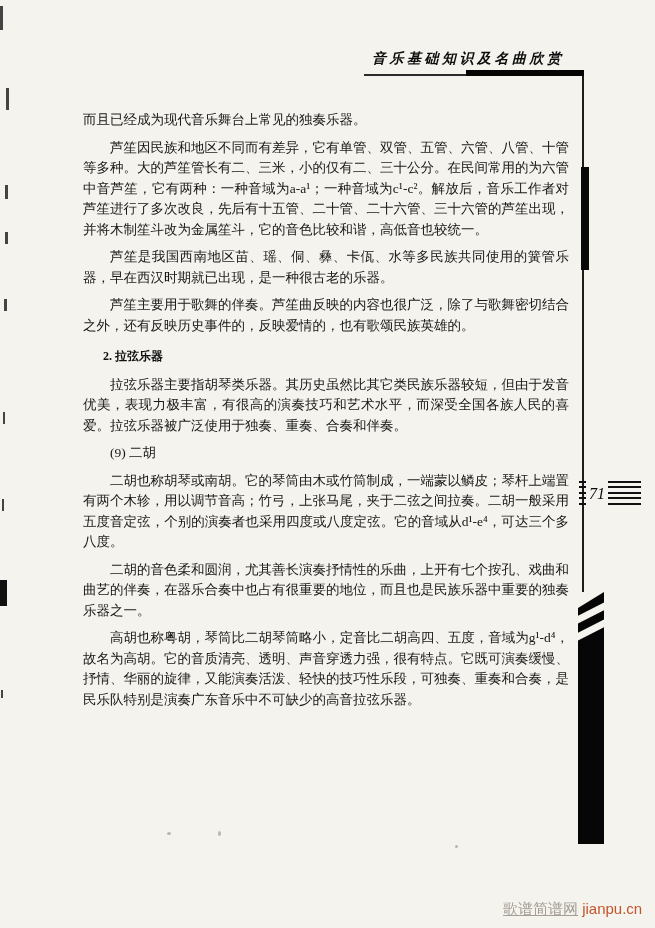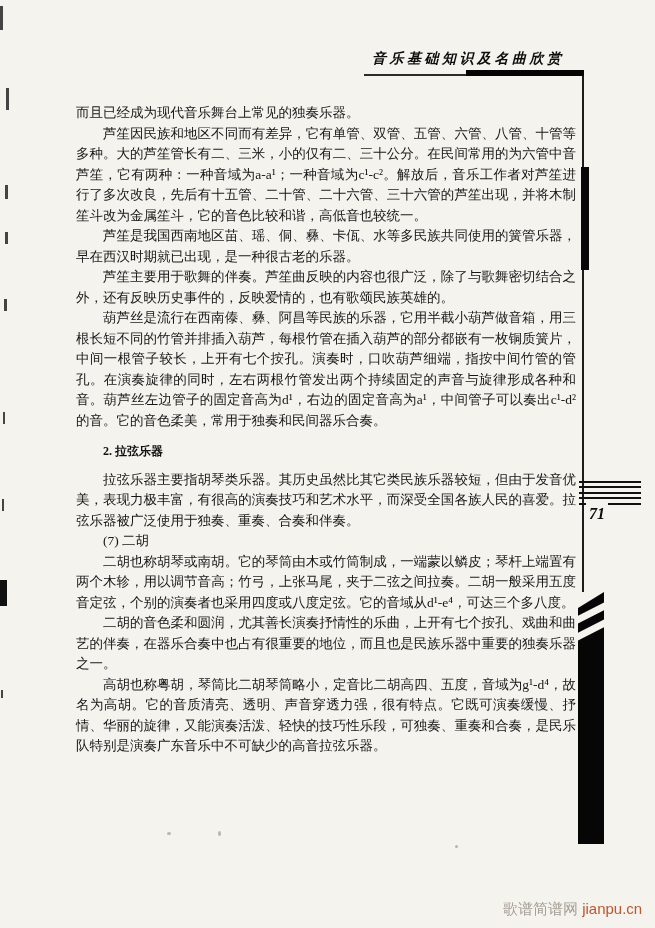--- a/index.html
+++ b/index.html
@@ -41,24 +41,23 @@
   
   .pagenum-block {
     position: absolute; left: 579px; top: 481px;
     width: 62px; height: 26px;
     background: repeating-linear-gradient(180deg, #101010 0 2px, rgba(0,0,0,0) 2px 5.4px);
   }
   .pagenum {
     position: absolute; left: 7px; top: -1px;
     background: var(--paper, #f4f3ee);
     padding: 0 3px;
-    font-style: italic; font-weight: bold;
+    font-style: italic; font-weight: normal;
     font-size: 16px; line-height: 27px;
     color: #0c0c0c;
-    margin-top: 20px;
   }
 
   
   .black-bar {
     position: absolute; left: 578px; top: 592px;
     width: 26px; height: 252px;
     background: #060606;
     clip-path: polygon(0 16px, 100% 0, 100% 100%, 0 100%);
     overflow: hidden;
   }
@@ -73,39 +72,39 @@
 
   
   .page-body {
     position: absolute; left: 76px; top: 103px;
     width: 500px;
     color: #171717;
     font-size: 13.5px;
     line-height: 20.5px;
     text-align: justify;
   }
-  .page-body p { margin: 0; text-indent: 2em; }
+  .page-body p { margin: 7px; text-indent: 2em; }
   .page-body p.no-indent { text-indent: 0; }
   .page-body h3.section-heading {
     margin: 10px 0 8px 27px;
     font-size: 12px; font-weight: bold;
     color: #101010; text-align: left;
   }
 
   
   .edge-mark { position: absolute; background: #444; }
   .speck { position: absolute; background: #b9b5ac; border-radius: 50%; }
 
   
   .watermark {
     position: absolute; left: 503px; top: 900px;
     font-family: "Liberation Sans", sans-serif;
     font-size: 15px; white-space: nowrap;
   }
-  .wm-name { color: var(--watermark_gray, #a49e95); }
+  .wm-name { color: var(--watermark_gray, #a49e95); text-decoration: underline; }
   .wm-url  { color: var(--watermark_red, #c3562c); }
 </style>
 </head>
 <body>
 
 <div class="header-title">音乐基础知识及名曲欣赏</div>
 <div class="rule-thin"></div>
 <div class="rule-thick"></div>
 
 <div class="border-v"></div>
@@ -118,24 +117,23 @@
 <div class="black-bar">
   <div class="bar-stripe s1"></div>
   <div class="bar-stripe s2"></div>
 </div>
 
 <div class="page-body">
   <p class="no-indent">而且已经成为现代音乐舞台上常见的独奏乐器。</p>
   <p>芦笙因民族和地区不同而有差异，它有单管、双管、五管、六管、八管、十管等多种。大的芦笙管长有二、三米，小的仅有二、三十公分。在民间常用的为六管中音芦笙，它有两种：一种音域为a-a¹；一种音域为c¹-c²。解放后，音乐工作者对芦笙进行了多次改良，先后有十五管、二十管、二十六管、三十六管的芦笙出现，并将木制笙斗改为金属笙斗，它的音色比较和谐，高低音也较统一。</p>
   <p>芦笙是我国西南地区苗、瑶、侗、彝、卡佤、水等多民族共同使用的簧管乐器，早在西汉时期就已出现，是一种很古老的乐器。</p>
   <p>芦笙主要用于歌舞的伴奏。芦笙曲反映的内容也很广泛，除了与歌舞密切结合之外，还有反映历史事件的，反映爱情的，也有歌颂民族英雄的。</p>
-  <p>葫芦丝是流行在西南傣、彝、阿昌等民族的乐器，它用半截小葫芦做音箱，用三根长短不同的竹管并排插入葫芦，每根竹管在插入葫芦的部分都嵌有一枚铜质簧片，中间一根管子较长，上开有七个按孔。演奏时，口吹葫芦细端，指按中间竹管的管孔。在演奏旋律的同时，左右两根竹管发出两个持续固定的声音与旋律形成各种和音。葫芦丝左边管子的固定音高为d¹，右边的固定音高为a¹，中间管子可以奏出c¹-d²的音。它的音色柔美，常用于独奏和民间器乐合奏。</p>
   <h3 class="section-heading">2. 拉弦乐器</h3>
   <p>拉弦乐器主要指胡琴类乐器。其历史虽然比其它类民族乐器较短，但由于发音优美，表现力极丰富，有很高的演奏技巧和艺术水平，而深受全国各族人民的喜爱。拉弦乐器被广泛使用于独奏、重奏、合奏和伴奏。</p>
-  <p>(7) 二胡</p>
+  <p>(9) 二胡</p>
   <p>二胡也称胡琴或南胡。它的琴筒由木或竹筒制成，一端蒙以鳞皮；琴杆上端置有两个木轸，用以调节音高；竹弓，上张马尾，夹于二弦之间拉奏。二胡一般采用五度音定弦，个别的演奏者也采用四度或八度定弦。它的音域从d¹-e⁴，可达三个多八度。</p>
   <p>二胡的音色柔和圆润，尤其善长演奏抒情性的乐曲，上开有七个按孔、戏曲和曲艺的伴奏，在器乐合奏中也占有很重要的地位，而且也是民族乐器中重要的独奏乐器之一。</p>
   <p>高胡也称粤胡，琴筒比二胡琴筒略小，定音比二胡高四、五度，音域为g¹-d⁴，故名为高胡。它的音质清亮、透明、声音穿透力强，很有特点。它既可演奏缓慢、抒情、华丽的旋律，又能演奏活泼、轻快的技巧性乐段，可独奏、重奏和合奏，是民乐队特别是演奏广东音乐中不可缺少的高音拉弦乐器。</p>
 </div>
 
 <div class="edge-mark" style="left:0;   top:6px;   width:3px; height:24px;"></div>
 <div class="edge-mark" style="left:6px; top:88px;  width:3px; height:22px;"></div>
 <div class="edge-mark" style="left:5px; top:185px; width:3px; height:14px;"></div>
 <div class="edge-mark" style="left:5px; top:232px; width:3px; height:12px;"></div>
 <div class="edge-mark" style="left:4px; top:299px; width:3px; height:12px;"></div>

